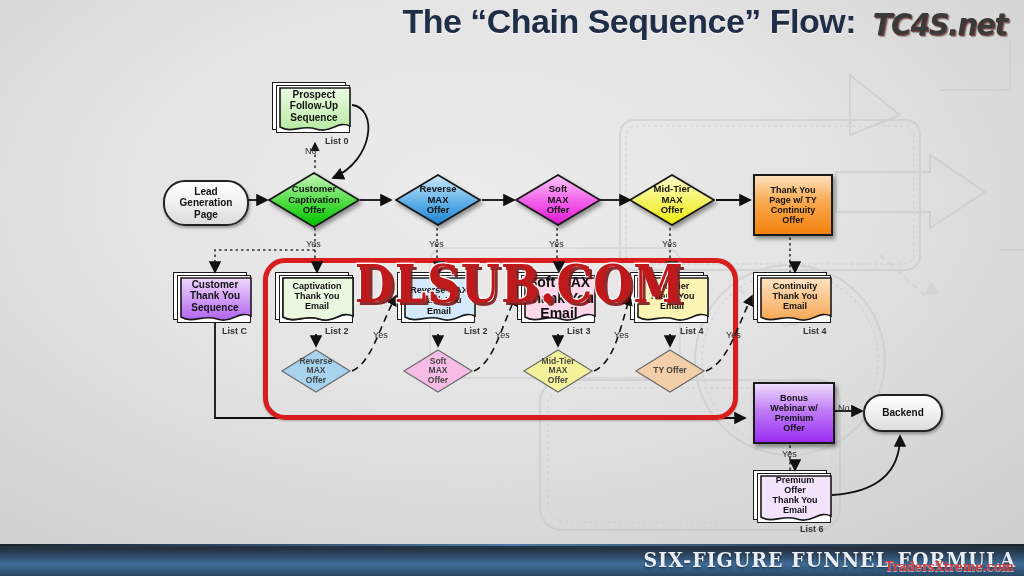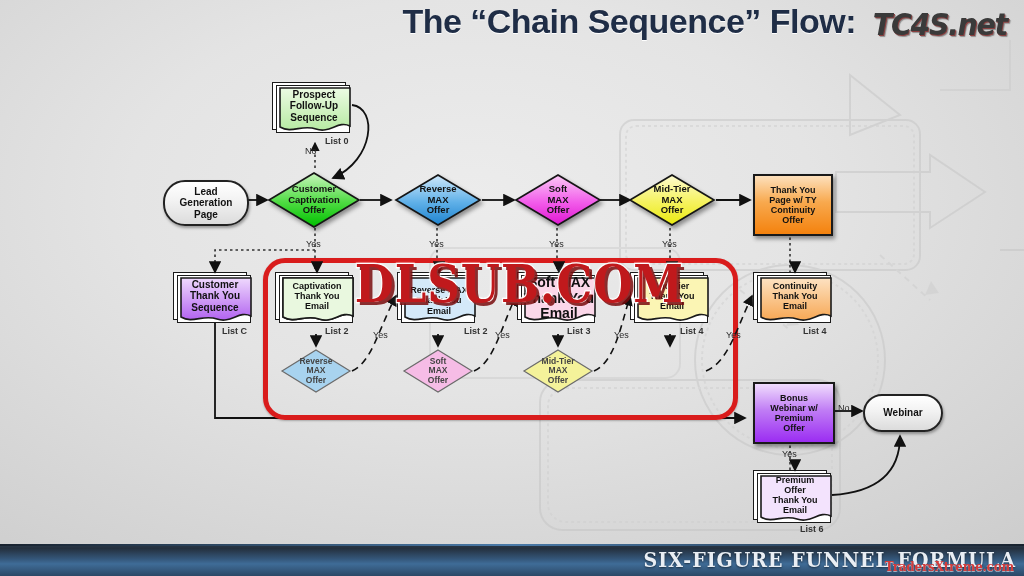--- a/index.html
+++ b/index.html
@@ -394,30 +394,36 @@
 
   <div class="node diam faded" style="left:522px;top:348px;width:72px;height:46px;">
     <svg width="72" height="46" viewBox="0 0 72 46">
       <polygon points="36,2 70,23 36,44 2,23" fill="#f4f29a" stroke="#6b6b6b" stroke-width="1.2"></polygon>
     </svg>
     <div class="lbl" style="white-space:pre-line;font-size:8.5px;">Mid-Tier
 MAX
 Offer</div>
   </div>
 
+  <div class="node diam faded" style="left:634px;top:348px;width:72px;height:46px;">
+    <svg width="72" height="46" viewBox="0 0 72 46">
+      <polygon points="36,2 70,23 36,44 2,23" fill="#f3cfa9" stroke="#6b6b6b" stroke-width="1.2"></polygon>
+    </svg>
+    <div class="lbl" style="white-space:pre-line;font-size:8.5px;">TY Offer</div>
+  </div>
 
   <div class="node rect" style="left:753px;top:382px;width:78px;height:58px;background:linear-gradient(180deg,#f0dcfd 0%,#c07df5 45%,#9b2df2 100%);">
     <div class="lbl" style="white-space:pre-line;font-size:9px;">Bonus
 Webinar w/
 Premium
 Offer</div>
   </div>
 
   <div class="node term" style="left:863px;top:394px;width:76px;height:34px;">
-    <div class="lbl">Webinar</div>
+    <div class="lbl">Backend</div>
   </div>
 
   <div class="node docstack" style="left:753px;top:470px;width:80px;height:58px;">
     <div class="sheet" style="left:0;top:0;width:72px;height:48px;"></div>
     <div class="sheet" style="left:4px;top:3px;width:72px;height:48px;"></div>
     <svg class="front" width="80" height="58" viewBox="0 0 80 58">
       <path d="M8 6 H78 V46 C66 40 58 54 44 49 C30 44 20 54 8 47 Z" fill="#f3e3fd" stroke="#1a1a1a" stroke-width="1.6"></path>
     </svg>
     <div class="lbl" style="white-space:pre-line;left:6px;top:2px;width:72px;height:46px;font-size:9px;">Premium
 Offer

